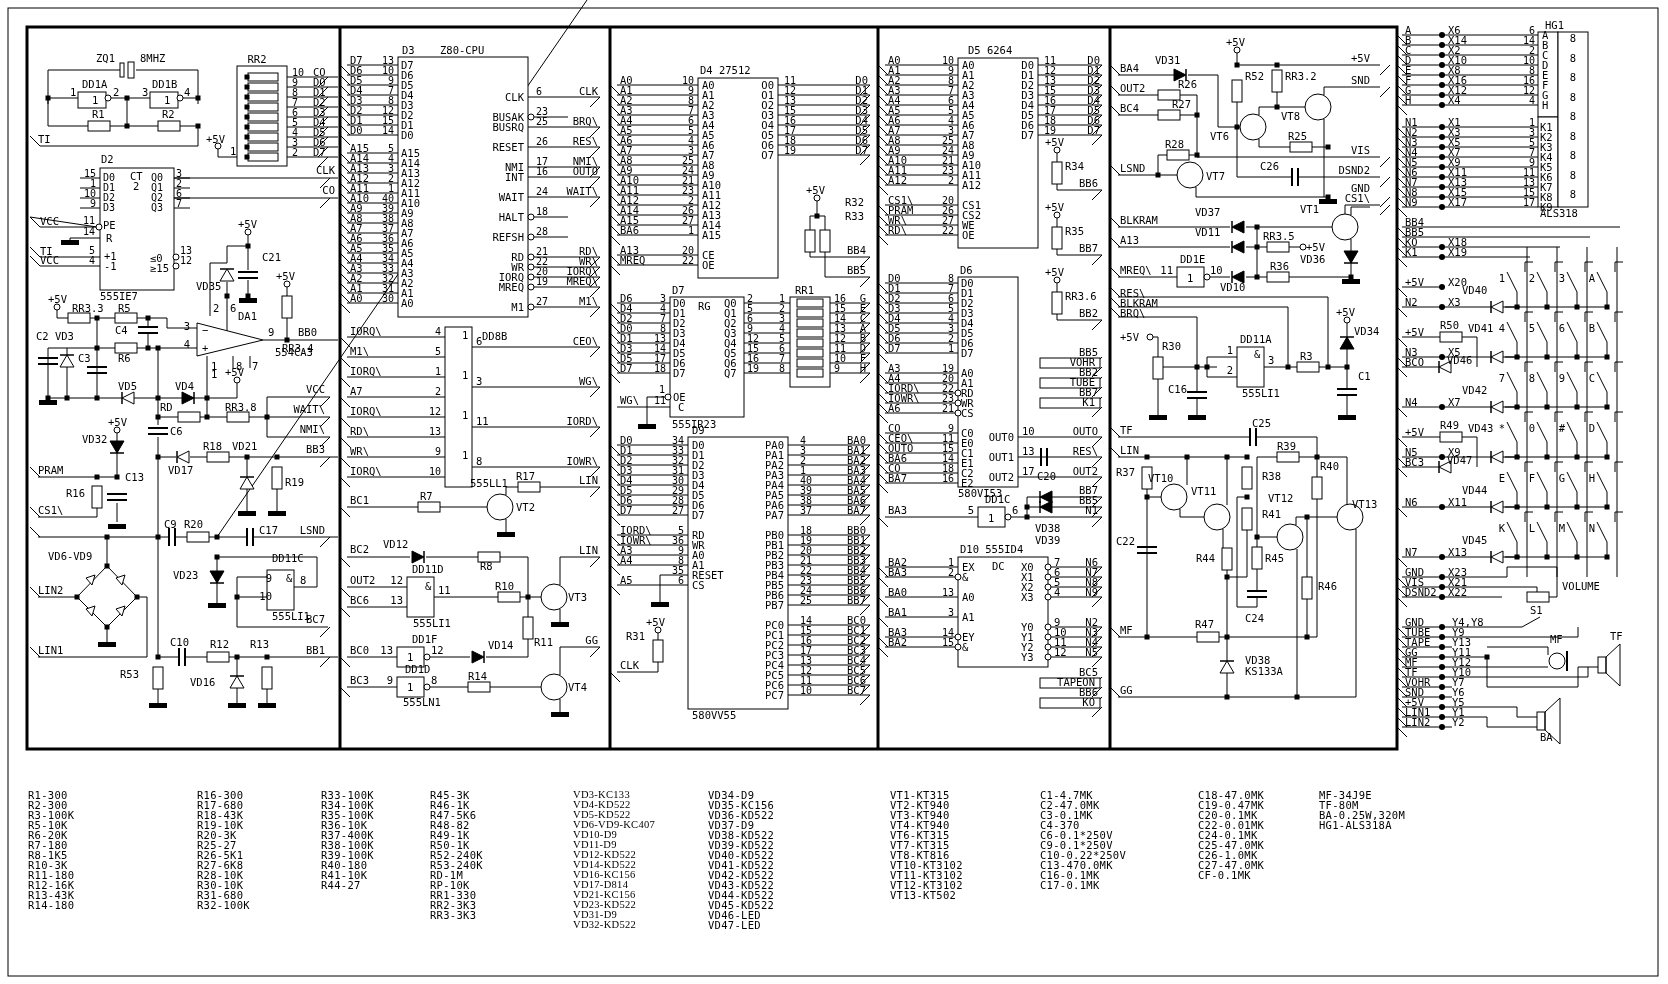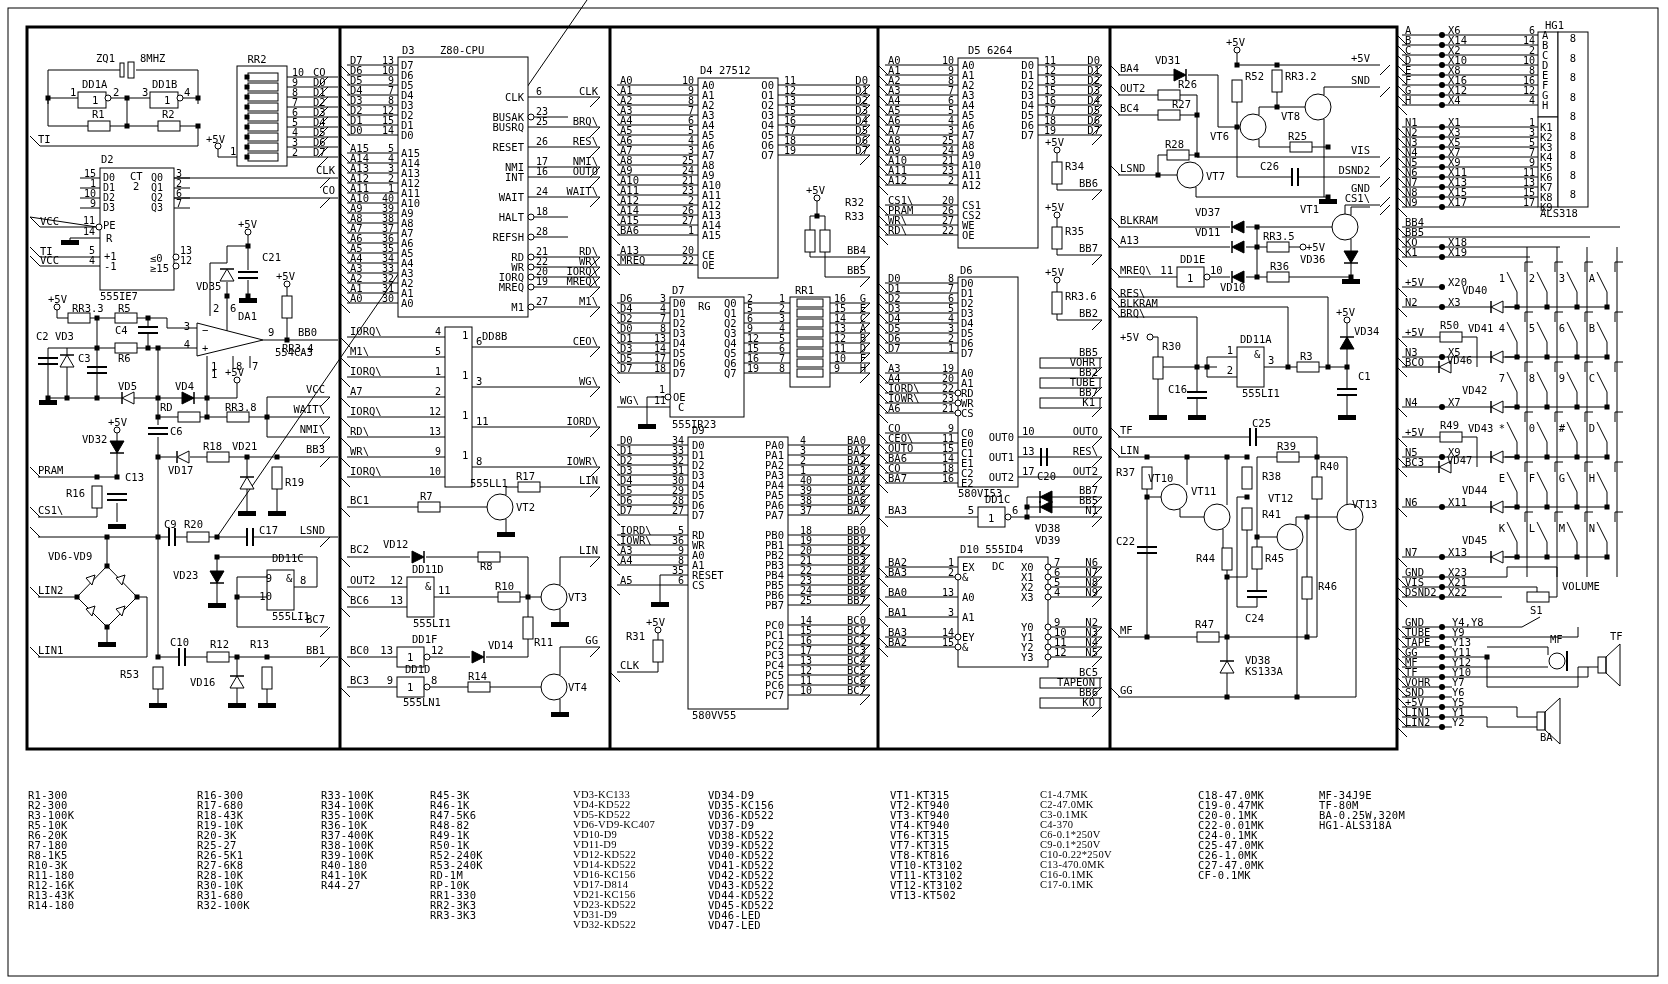--- a/index.html
+++ b/index.html
@@ -2485,16 +2485,16 @@
 </svg>
 
 <div id="bom">
     <div class="bom" style="left: 28px;"><div>R1-300</div><div>R2-300</div><div>R3-100K</div><div>R5-10K</div><div>R6-20K</div><div>R7-180</div><div>R8-1K5</div><div>R10-3K</div><div>R11-180</div><div>R12-16K</div><div>R13-43K</div><div>R14-180</div></div>
     <div class="bom" style="left: 160px; padding-left: 37px;"><div>R16-300</div><div>R17-680</div><div>R18-43K</div><div>R19-10K</div><div>R20-3K</div><div>R25-27</div><div>R26-5K1</div><div>R27-6K8</div><div>R28-10K</div><div>R30-10K</div><div>R31-680</div><div>R32-100K</div></div>
     <div class="bom" style="left: 290px; margin-left: 31px;"><div>R33-100K</div><div>R34-100K</div><div>R35-100K</div><div>R36-10K</div><div>R37-400K</div><div>R38-100K</div><div>R39-100K</div><div>R40-180</div><div>R41-10K</div><div>R44-27</div></div>
     <div class="bom" style="left: 430px;"><div>R45-3K</div><div>R46-1K</div><div>R47-5K6</div><div>R48-82</div><div>R49-1K</div><div>R50-1K</div><div>R52-240K</div><div>R53-240K</div><div>RD-1M</div><div>RP-10K</div><div>RR1-330</div><div>RR2-3K3</div><div>RR3-3K3</div></div>
     <div class="bom" style="left: 573px; font-family: Liberation Serif, serif;"><div>VD3-KC133</div><div>VD4-KD522</div><div>VD5-KD522</div><div>VD6-VD9-KC407</div><div>VD10-D9</div><div>VD11-D9</div><div>VD12-KD522</div><div>VD14-KD522</div><div>VD16-KC156</div><div>VD17-D814</div><div>VD21-KC156</div><div>VD23-KD522</div><div>VD31-D9</div><div>VD32-KD522</div></div>
     <div class="bom" style="left: 708px;"><div>VD34-D9</div><div>VD35-KC156</div><div>VD36-KD522</div><div>VD37-D9</div><div>VD38-KD522</div><div>VD39-KD522</div><div>VD40-KD522</div><div>VD41-KD522</div><div>VD42-KD522</div><div>VD43-KD522</div><div>VD44-KD522</div><div>VD45-KD522</div><div>VD46-LED</div><div>VD47-LED</div></div>
     <div class="bom" style="left: 890px;"><div>VT1-KT315</div><div>VT2-KT940</div><div>VT3-KT940</div><div>VT4-KT940</div><div>VT6-KT315</div><div>VT7-KT315</div><div>VT8-KT816</div><div>VT10-KT3102</div><div>VT11-KT3102</div><div>VT12-KT3102</div><div>VT13-KT502</div></div>
-    <div class="bom" style="left: 1040px; font-family: Liberation Serif, serif;"><div>C1-4.7MK</div><div>C2-47.0MK</div><div>C3-0.1MK</div><div>C4-370</div><div>C6-0.1*250V</div><div>C9-0.1*250V</div><div>C10-0.22*250V</div><div>C13-470.0MK</div><div>C16-0.1MK</div><div>C17-0.1MK</div></div>
+    <div class="bom" style="left: 1040px;"><div>C1-4.7MK</div><div>C2-47.0MK</div><div>C3-0.1MK</div><div>C4-370</div><div>C6-0.1*250V</div><div>C9-0.1*250V</div><div>C10-0.22*250V</div><div>C13-470.0MK</div><div>C16-0.1MK</div><div>C17-0.1MK</div></div>
     <div class="bom" style="left: 1198px;"><div>C18-47.0MK</div><div>C19-0.47MK</div><div>C20-0.1MK</div><div>C22-0.01MK</div><div>C24-0.1MK</div><div>C25-47.0MK</div><div>C26-1.0MK</div><div>C27-47.0MK</div><div>CF-0.1MK</div></div>
     <div class="bom" style="left: 1319px;"><div>MF-34J9E</div><div>TF-80M</div><div>BA-0.25W,320M</div><div>HG1-ALS318A</div></div>
   </div>
 
 </body></html>

